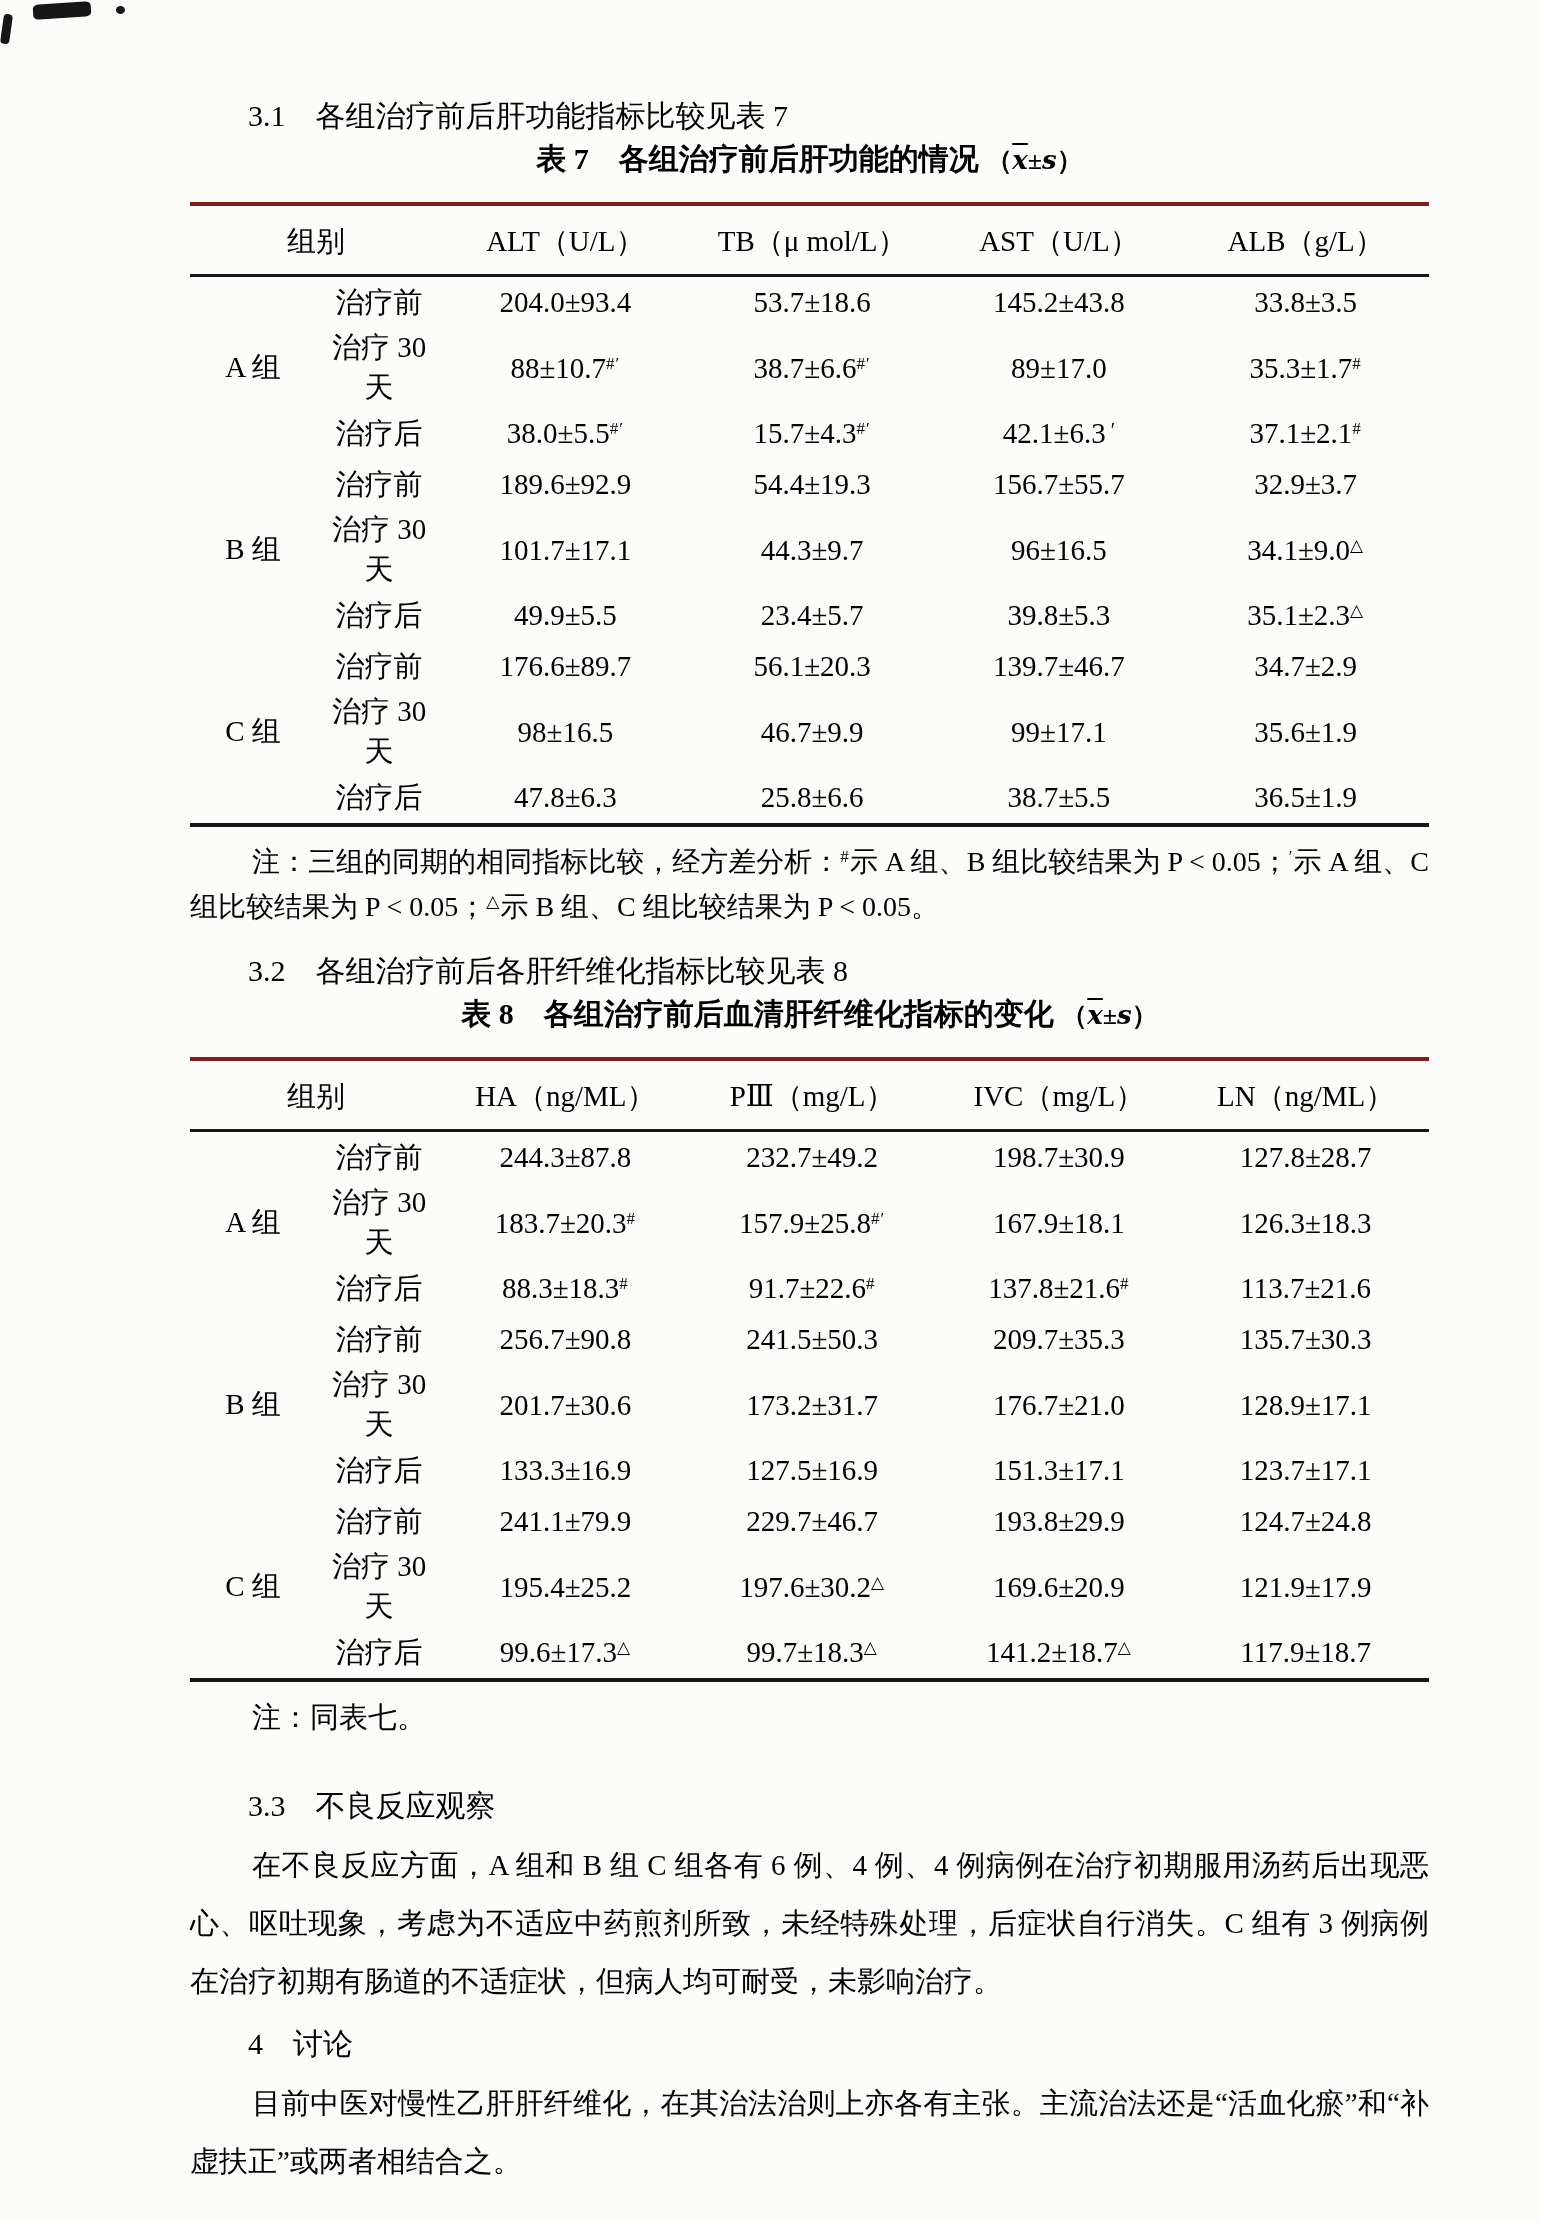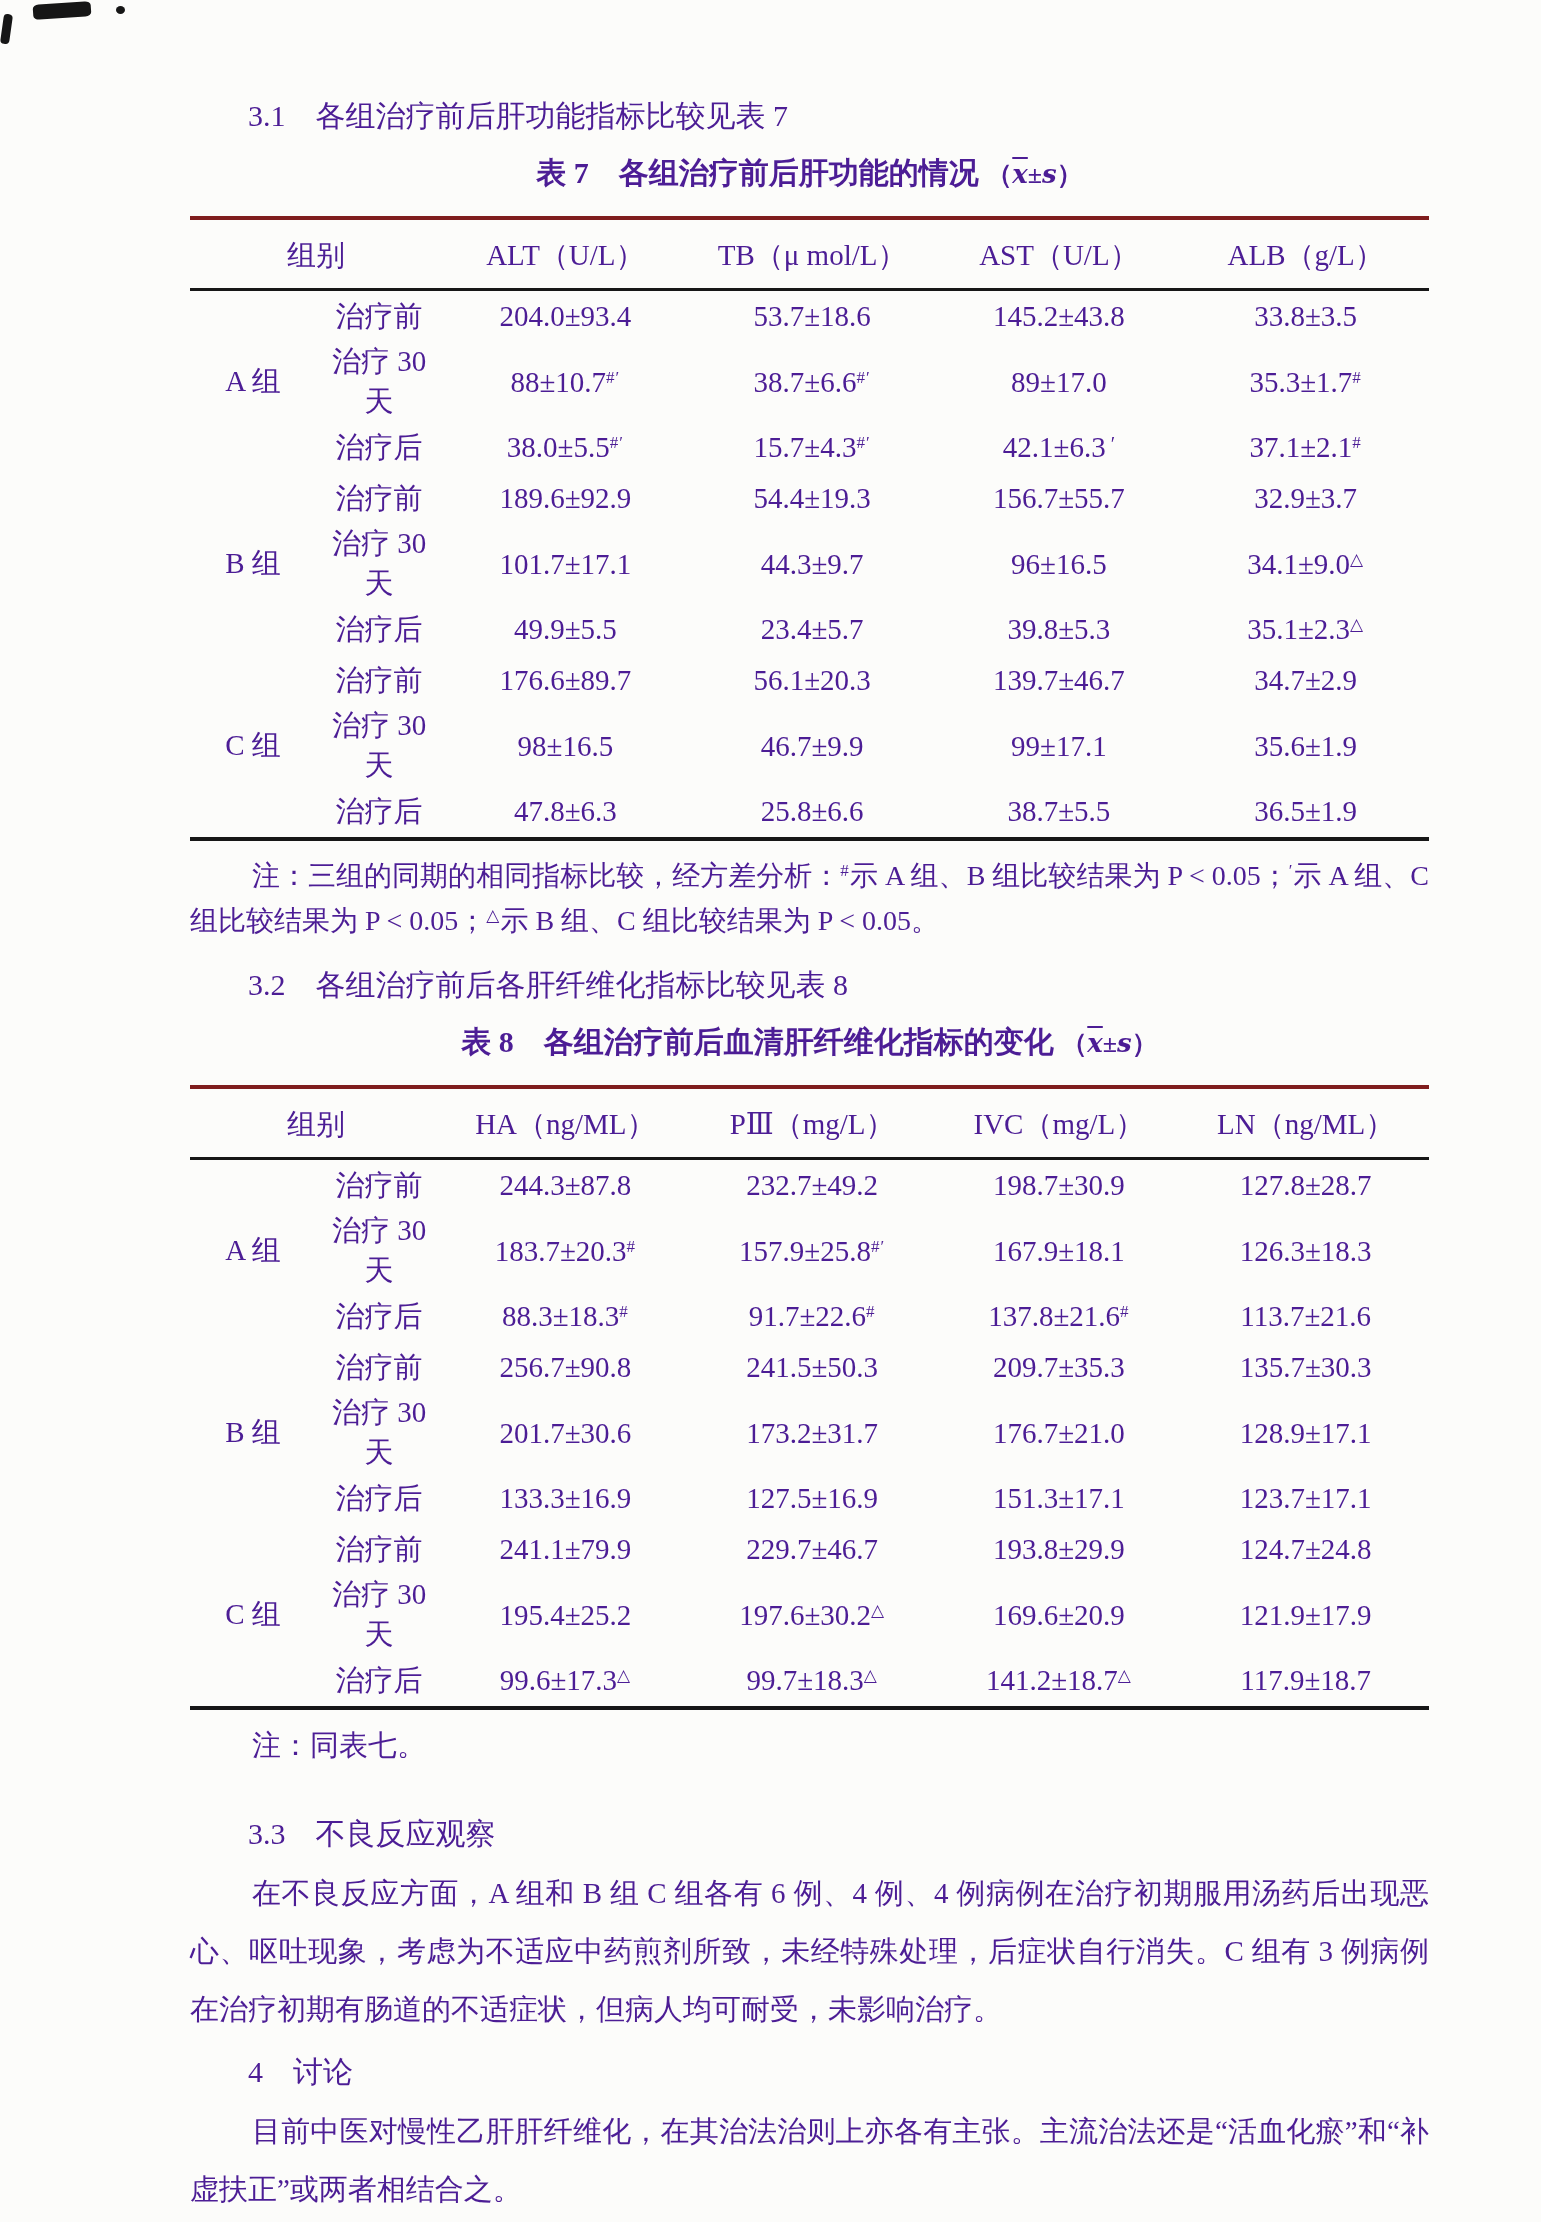--- a/index.html
+++ b/index.html
@@ -1,39 +1,39 @@
 <!DOCTYPE html>
 <html><head>
 <meta charset="utf-8">
 <style>
   html,body{margin:0;padding:0;background:#ffffff;}
   .page{
     position:relative;
     width:1541px;height:2222px;
     background:#fcfcfa;
-    color:#4c1d95;
+    color:#000000;
     font-family:"Liberation Serif","DejaVu Serif",serif;
     overflow:hidden;
   }
   .content{
     padding:98px 112px 0 190px; 
   }
   
   .heading{
     font-size:30px;line-height:36px;font-weight:400;
     margin:0 0 0 58px;
   }
   .h32{margin-top:24px;}
   .h33{margin-top:50px;}
   .h4{margin-top:16px;}
   .h41{margin-top:16px;}
   
   .tcaption{
     text-align:center;font-size:30px;line-height:38px;font-weight:700;
-    margin-top:20px;
+    margin-top:6px;
   }
   .stat{font-size:26px;font-weight:700;}
   .stat i{font-family:"DejaVu Serif",serif;}
   .xbar{text-decoration:overline;}
   
   table.dtable{
     width:100%;border-collapse:collapse;table-layout:fixed;
     margin-top:22px;
     border-top:4px solid #7f1d1d;border-bottom:4px solid #171717;
     font-size:29px;

